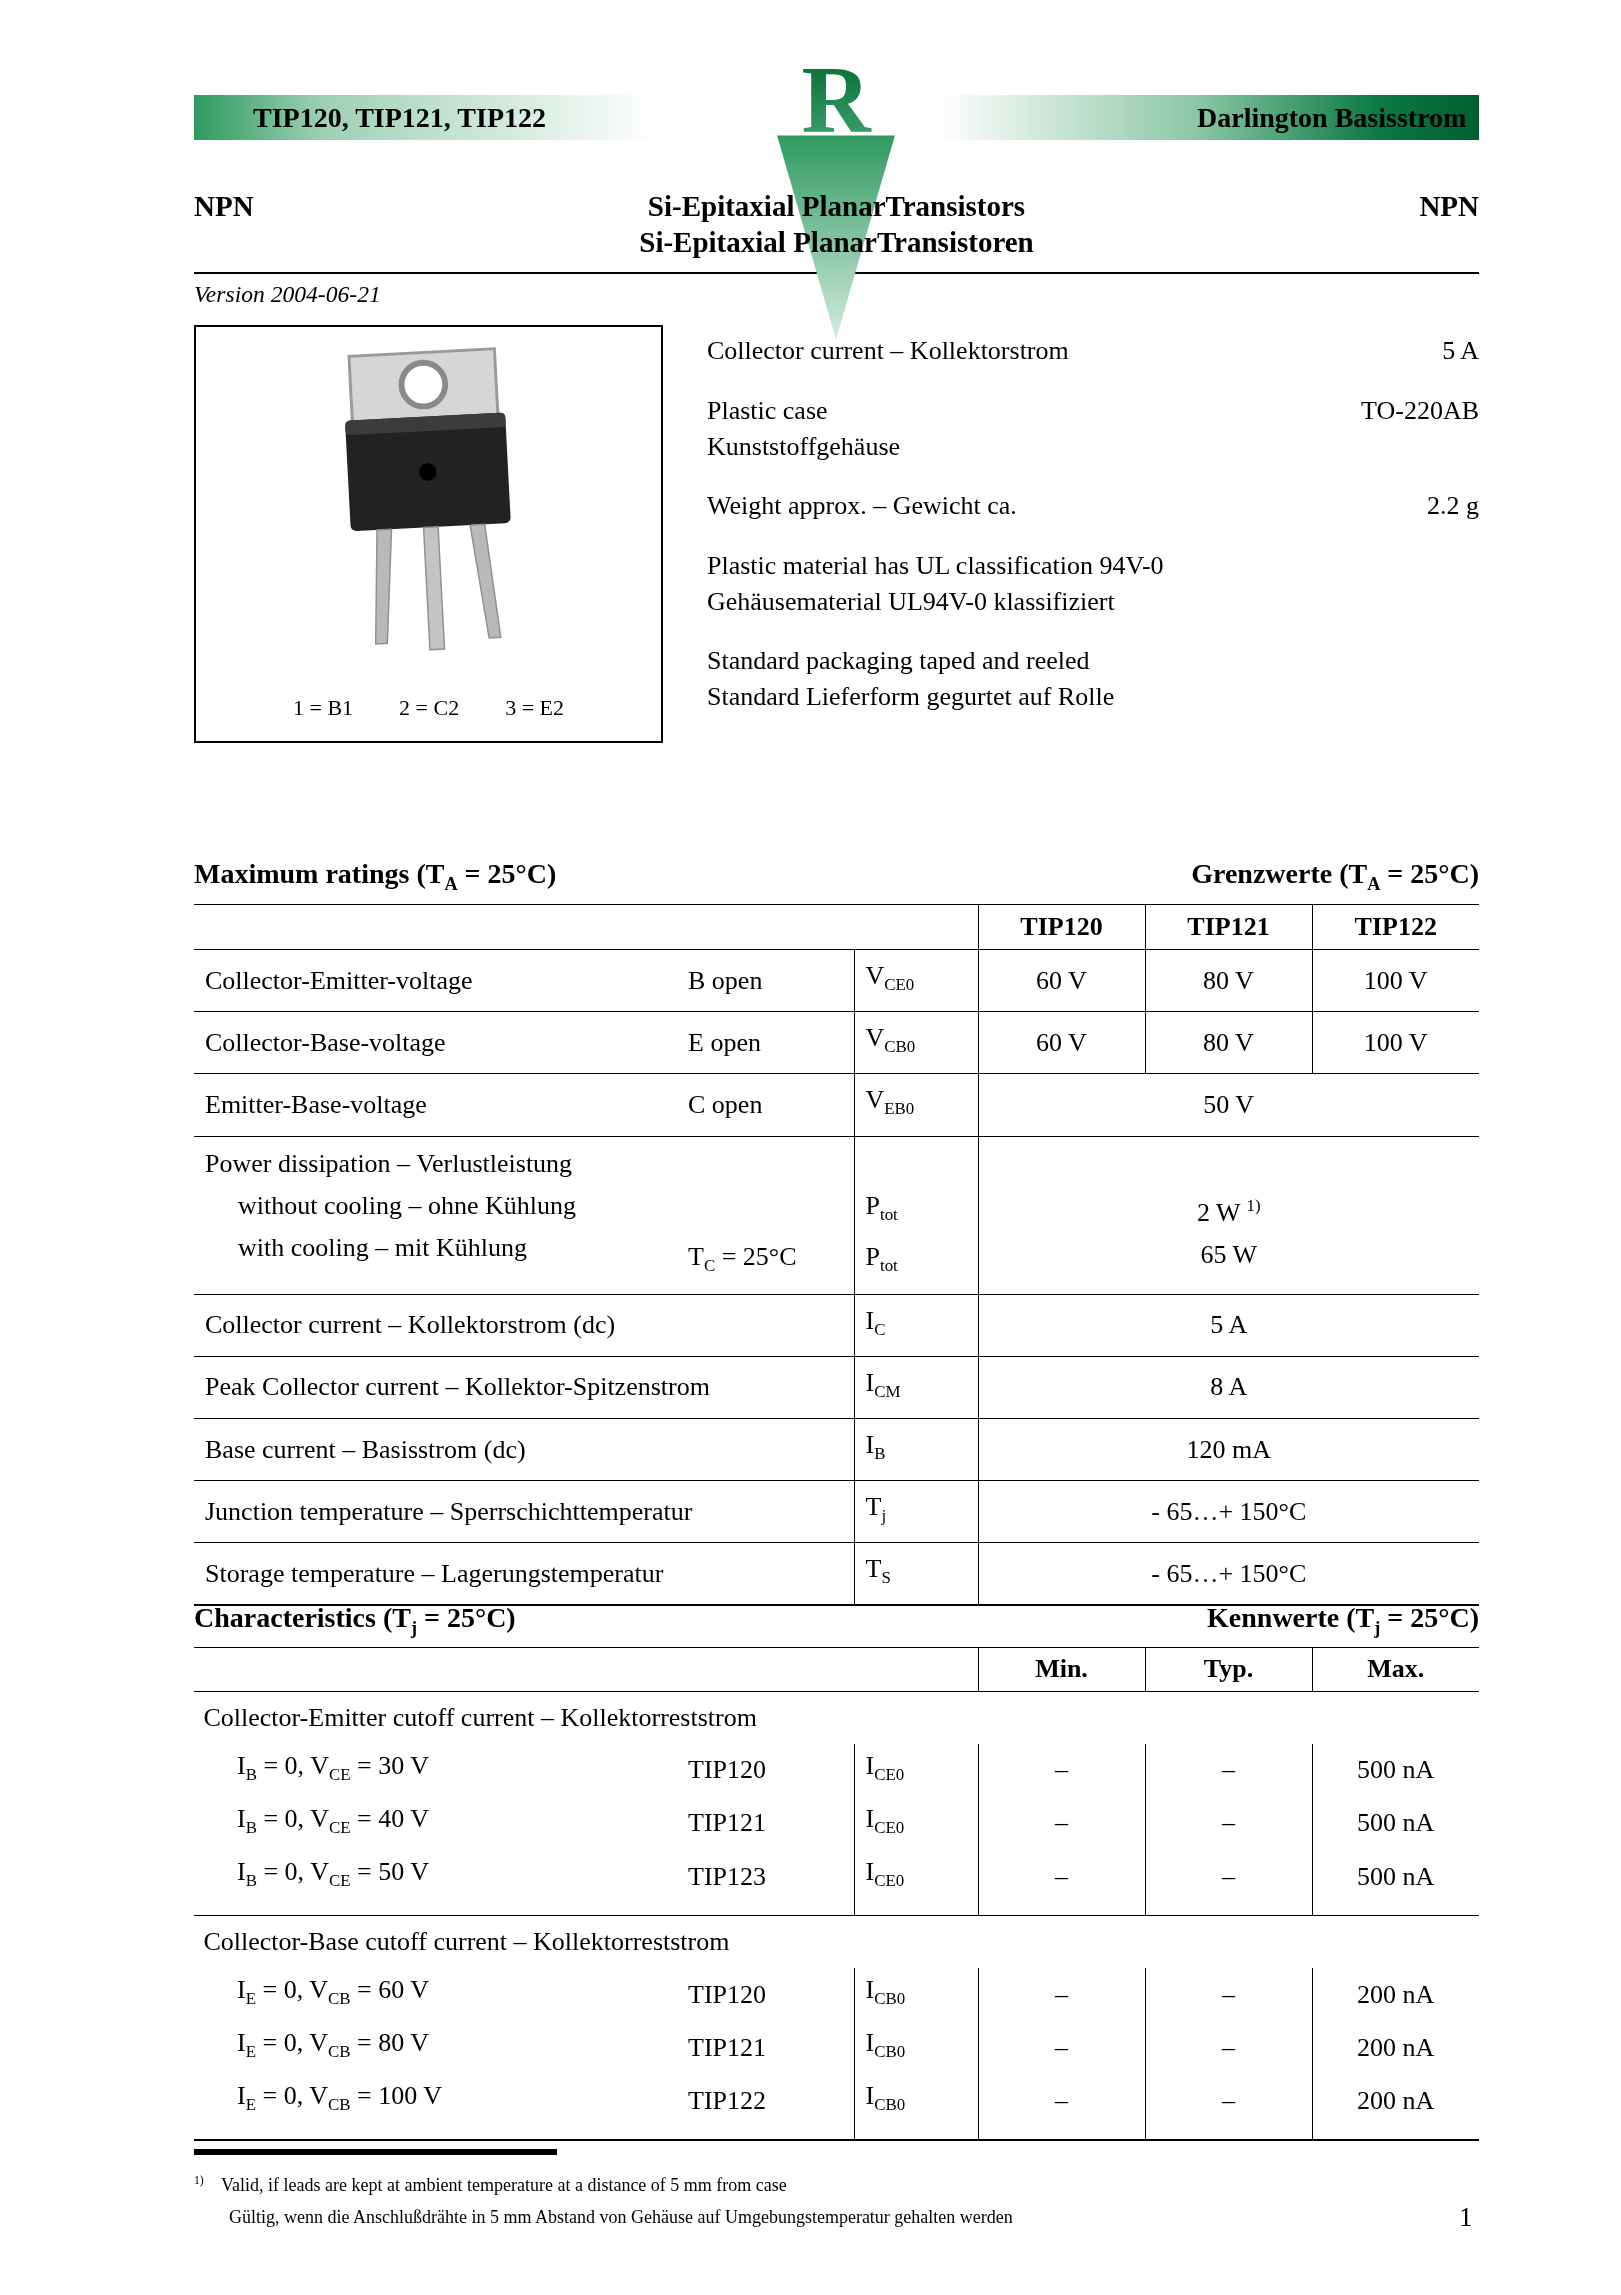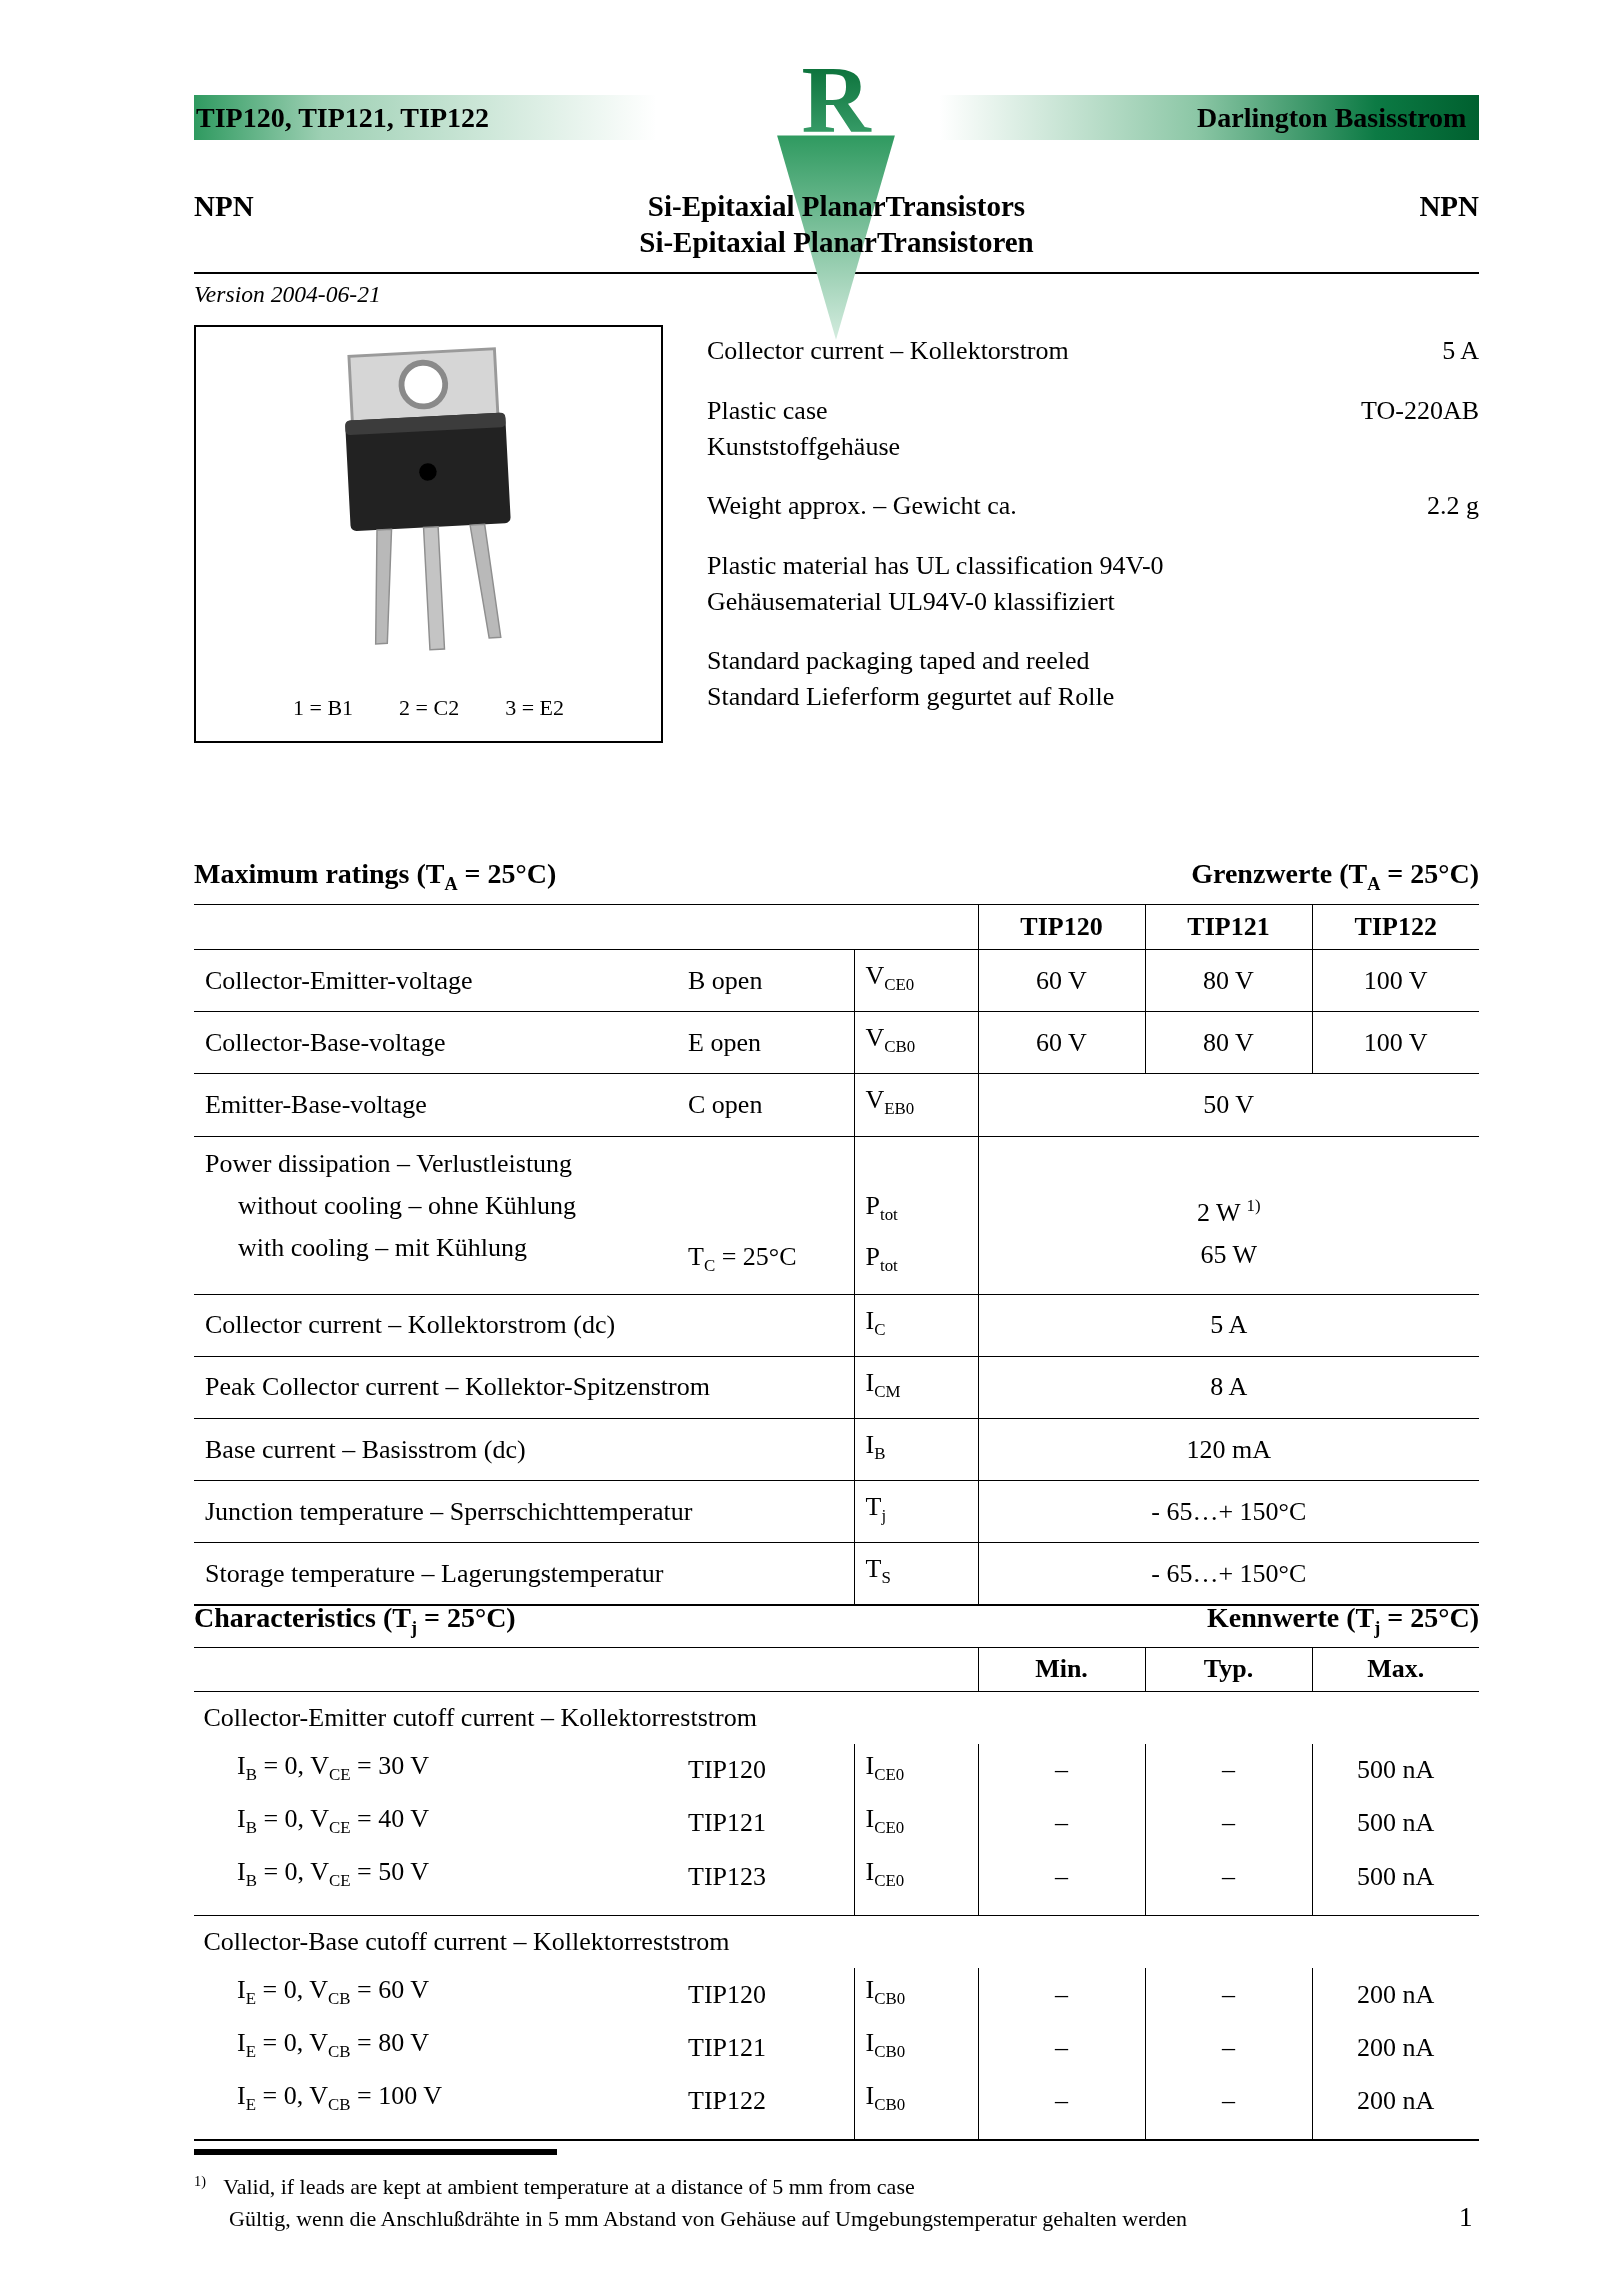--- a/index.html
+++ b/index.html
@@ -7,21 +7,21 @@
   html,body { background:#ffffff; }
   body { font-family:"Liberation Serif","DejaVu Serif",serif; color:#000; }
   #page { position:relative; width:1622px; height:2295px; background:#fff; overflow:hidden; }
   .abs { position:absolute; }
 
   
   .topbar { left:194px; top:95px; width:1285px; height:45px; z-index:2;
     background:linear-gradient(90deg,#2f9a60 0%,#9ed0b4 10%,#ffffff 36%,#ffffff 58%,#8cc7a6 78%,#0c7a44 92%,#00602f 100%);
     display:flex; justify-content:space-between; align-items:center;
     font-weight:bold; font-size:28px; }
-  .topbar .lt { padding-left:2px; }
+  .topbar .lt { padding-left:11px;margin-left:48px; }
   .topbar .rt { padding-right:12.6px; }
 
   
   .logo { left:773px; top:57px; width:126px; height:289px; z-index:4; }
 
   
   .subheader { left:194px; top:188px; width:1285px; z-index:5;
     display:grid; grid-template-columns:173px 1fr 173px; align-items:start;
     font-weight:bold; font-size:29px; line-height:36px; }
   .subheader .ctr { text-align:center; }
@@ -68,21 +68,21 @@
   .t2 { position:absolute; left:194px; top:1647px; border-bottom:2.4px solid #000; }
   .t2 td { padding:0 11px; line-height:44px; }
   .t2 tr.line td { border-top:1.6px solid #000; }
   .t2 tr.head td { padding:6.3px 11px; line-height:30px; }
   .t2 td.section { padding:11px 9.4px; line-height:30px; }
   .t2 td.ccond { padding-left:43px; }
   .t2 tr.pb td { padding-bottom:11.8px; }
 
   
   .fnbar { left:194px; top:2149px; width:363px; height:6.3px; background:#000; }
-  .footnote { left:194px; top:2165px; width:1285px; font-size:22px; line-height:32px; }
+  .footnote { left:194px; top:2165px; width:1285px; font-size:18px; line-height:32px; }
   .footnote .fsp { margin-left:17.3px; }
   .footnote .fline2 { margin-left:35px; }
 
   .pagenum { left:1459px; top:2202px; font-size:27px; }
 </style>
 </head>
 <body>
 
 <div id="page">
 

